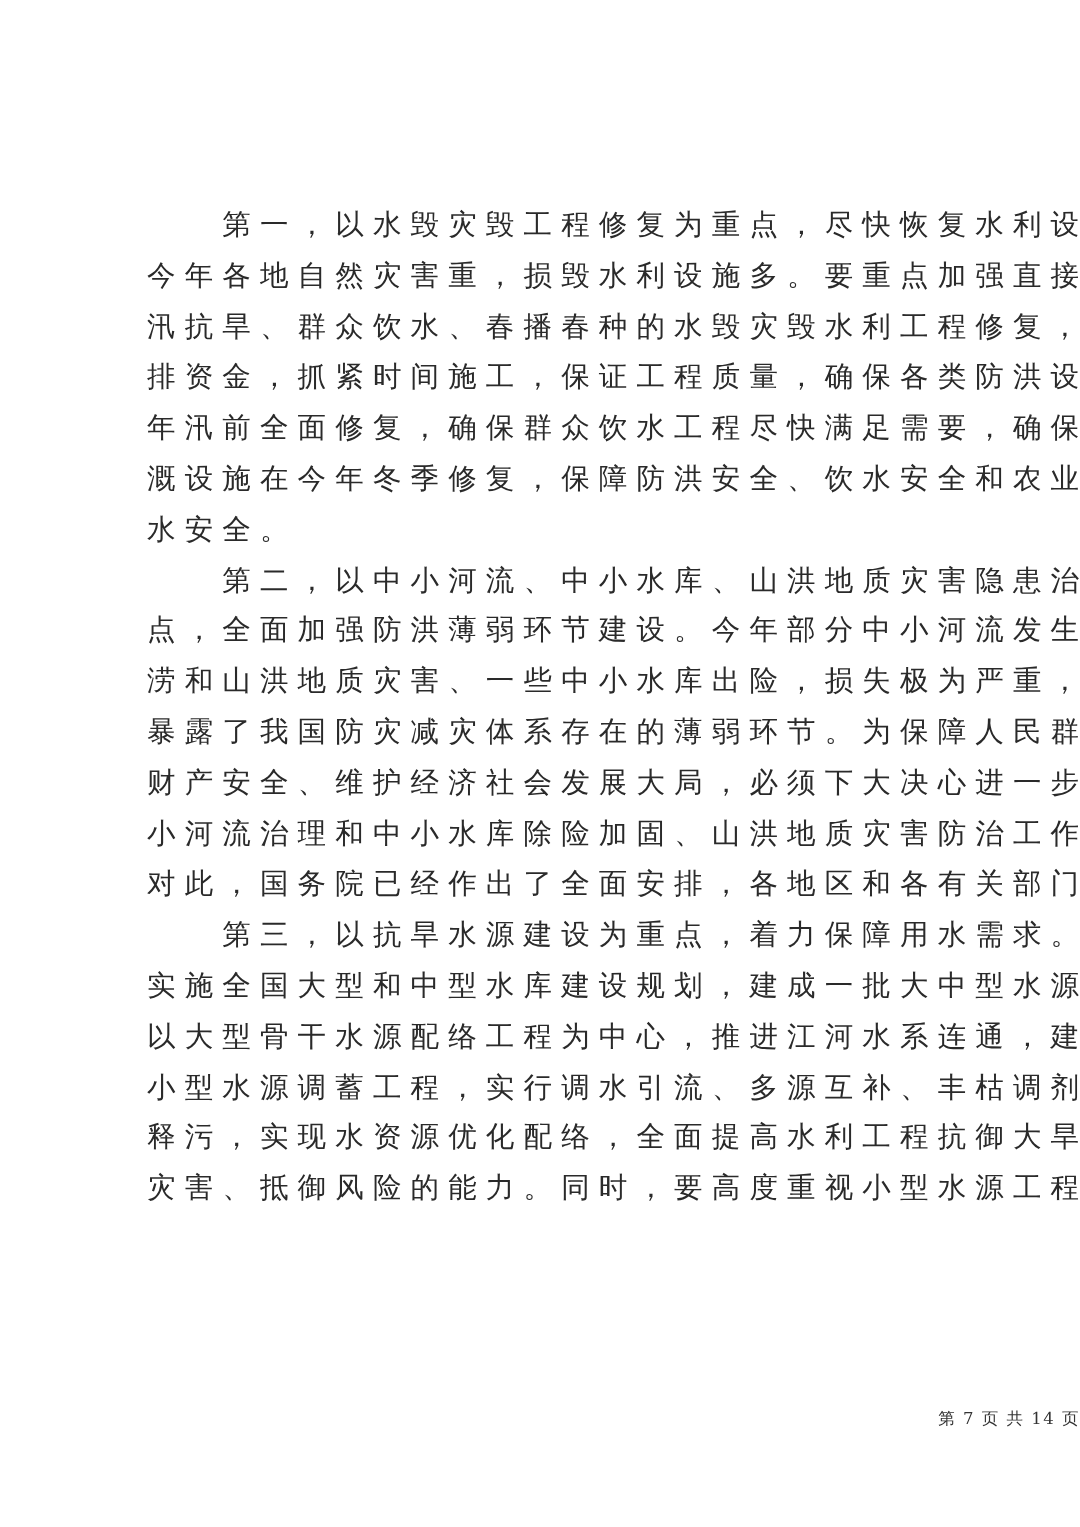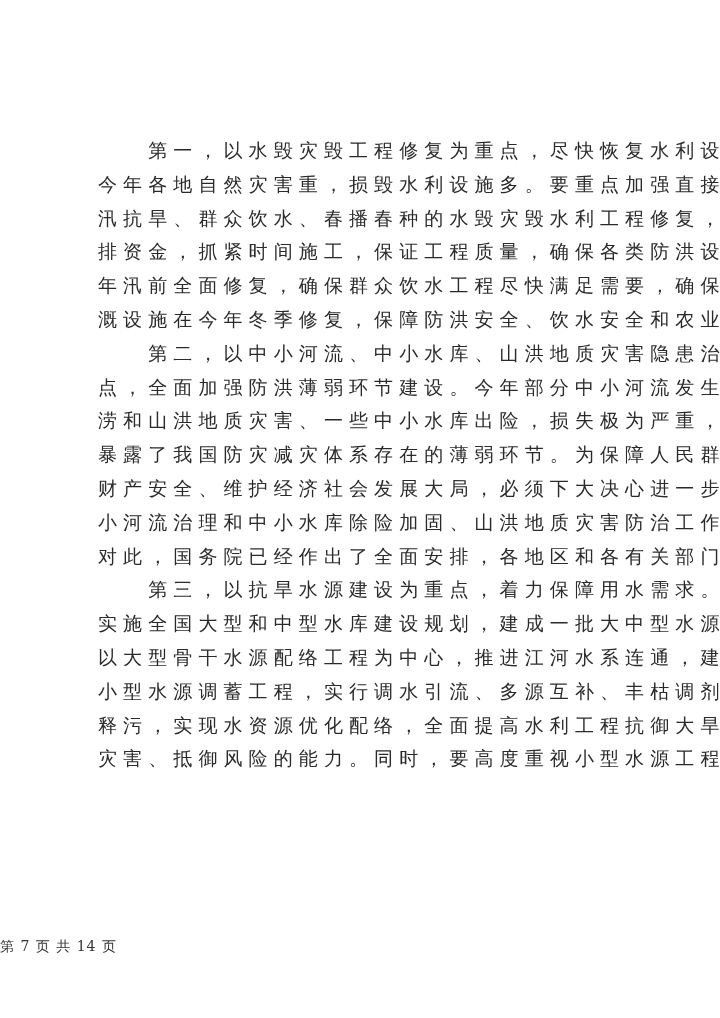--- a/index.html
+++ b/index.html
@@ -34,38 +34,39 @@
     font-size: 19px;
     letter-spacing: 6.1px;
     white-space: nowrap;
     color: #2a2a2a;
   }
   .footer {
     position: absolute;
     left: 0;
     width: 720px;
     top: 938px;
-    text-align: left;
+    text-align: right;
     font-family: "DejaVu Serif", "Liberation Serif", serif;
-    font-size: 14px;
+    font-size: 11px;
     color: #333333;
     letter-spacing: 1px;
   }
 </style>
 </head>
 <body>
 
 <div class="page">
   <div class="body-text">
     <div class="line">　　第一，以水毁灾毁工程修复为重点，尽快恢复水利设施功能。</div>
     <div class="line">今年各地自然灾害重，损毁水利设施多。要重点加强直接关系防</div>
     <div class="line">汛抗旱、群众饮水、春播春种的水毁灾毁水利工程修复，优先安</div>
     <div class="line">排资金，抓紧时间施工，保证工程质量，确保各类防洪设施在明</div>
     <div class="line">年汛前全面修复，确保群众饮水工程尽快满足需要，确保农业灌</div>
     <div class="line">溉设施在今年冬季修复，保障防洪安全、饮水安全和农业生产用</div>
+    <div class="line">水安全。</div>
     <div class="line">　　第二，以中小河流、中小水库、山洪地质灾害隐患治理为重</div>
     <div class="line">点，全面加强防洪薄弱环节建设。今年部分中小河流发生严重洪</div>
     <div class="line">涝和山洪地质灾害、一些中小水库出险，损失极为严重，进一步</div>
     <div class="line">暴露了我国防灾减灾体系存在的薄弱环节。为保障人民群众生命</div>
     <div class="line">财产安全、维护经济社会发展大局，必须下大决心进一步加大中</div>
     <div class="line">小河流治理和中小水库除险加固、山洪地质灾害防治工作力度。</div>
     <div class="line">对此，国务院已经作出了全面安排，各地区和各有关部门要按照</div>
     <div class="line">　　第三，以抗旱水源建设为重点，着力保障用水需求。要加快</div>
     <div class="line">实施全国大型和中型水库建设规划，建成一批大中型水源工程。</div>
     <div class="line">以大型骨干水源配络工程为中心，推进江河水系连通，建设大中</div>

